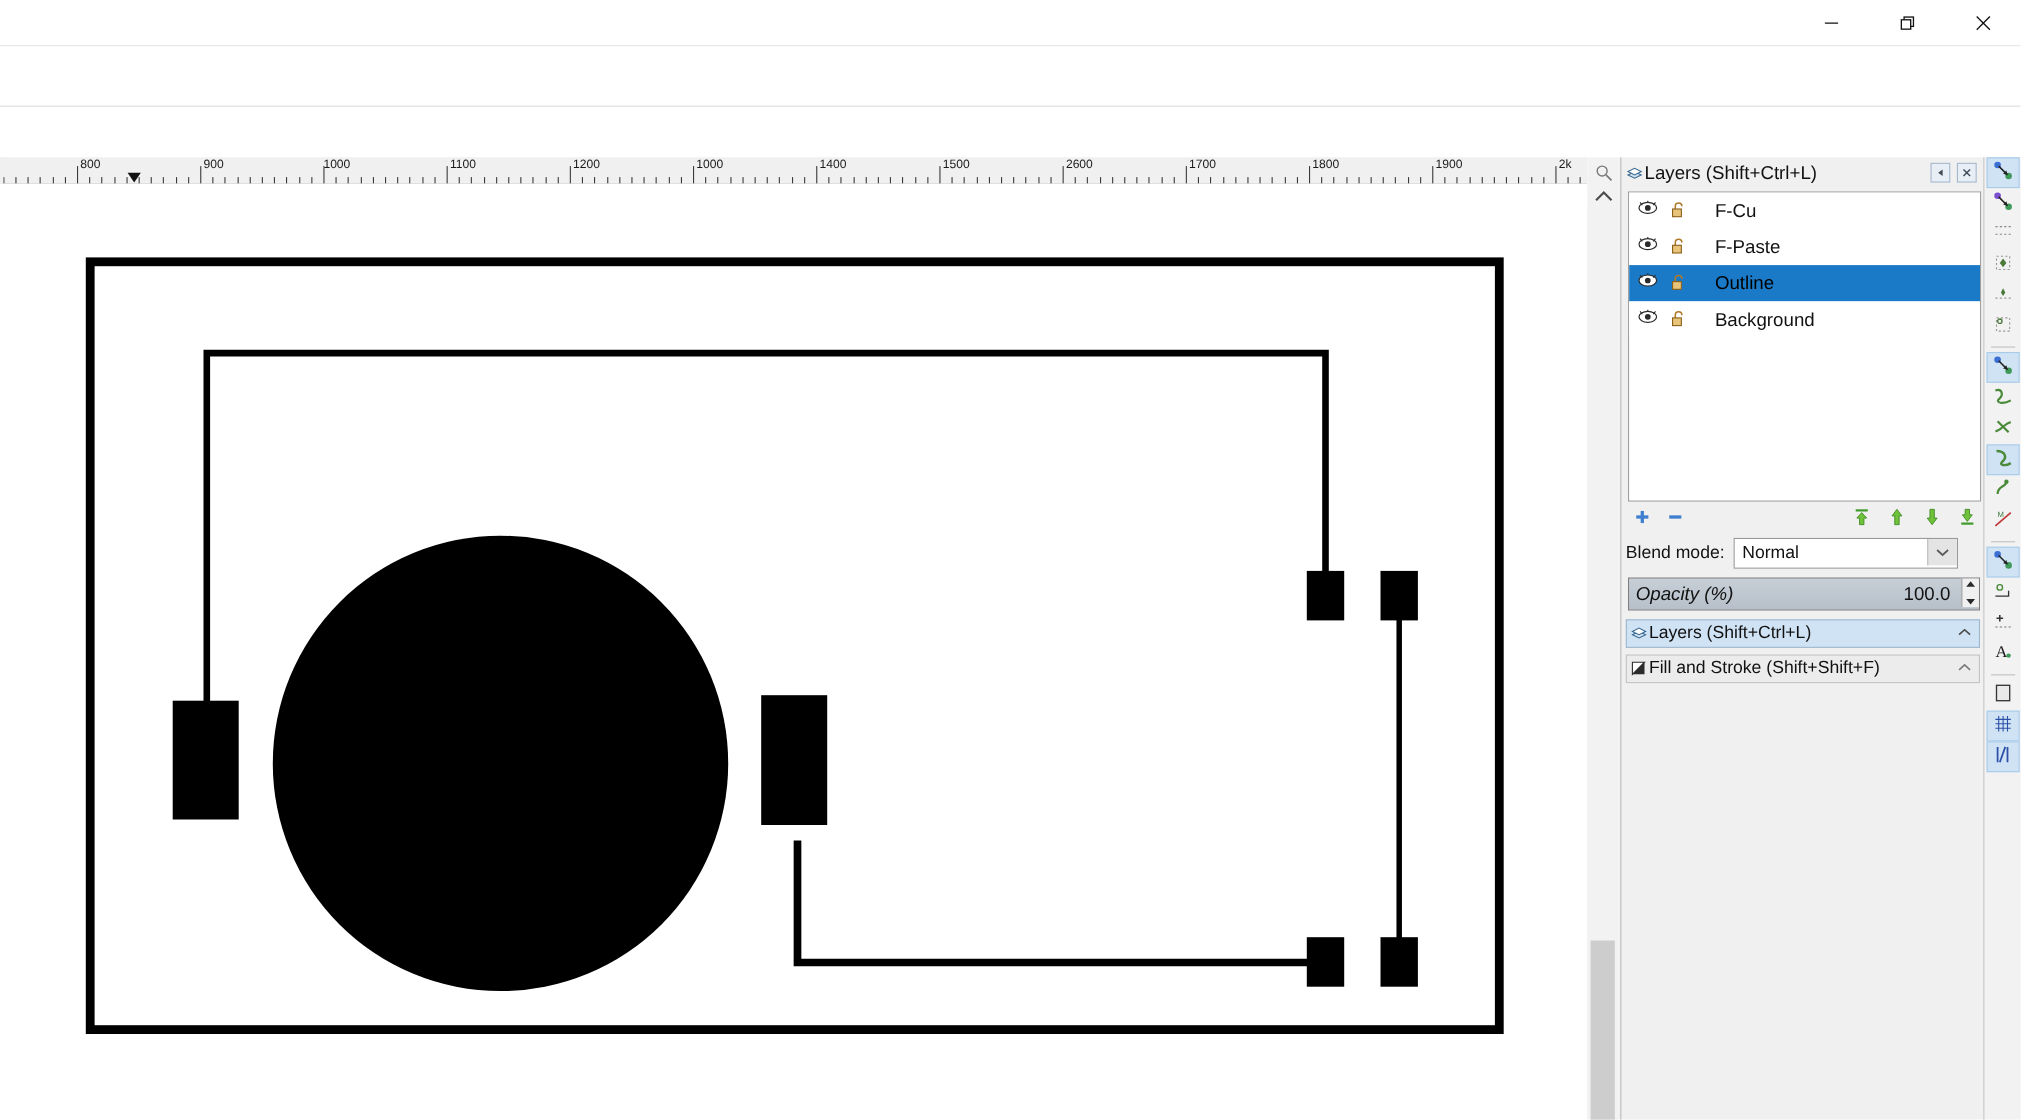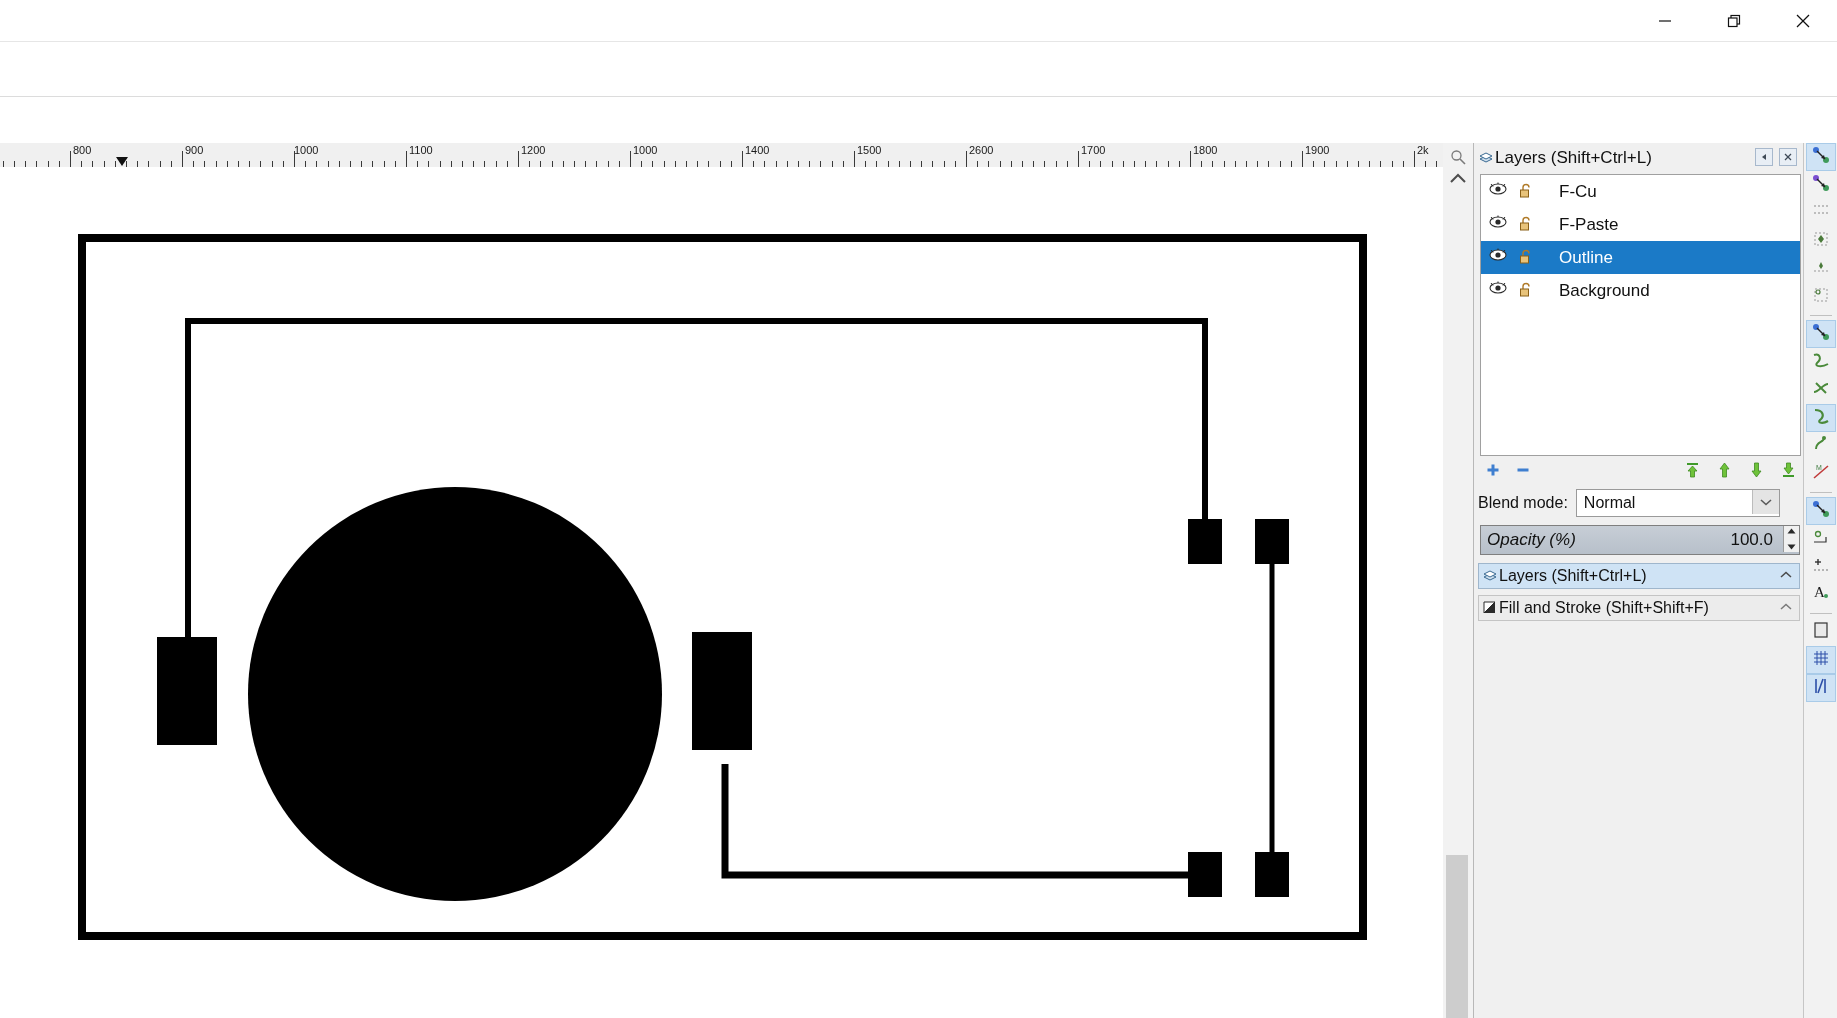--- a/index.html
+++ b/index.html
@@ -209,21 +209,21 @@
     width: 18px; height: 18px;
     margin-left: 10px;
     flex: 0 0 auto;
   }
   .layer-row .lname {
     margin-left: 22px;
     font-size: 17px;
     color: #111;
     white-space: nowrap;
   }
-  .layer-row.selected .lname { color: #ffffff; text-align: right; }
+  .layer-row.selected .lname { color: #000000; text-align: right; }
 
   .layer-actions {
     position: absolute;
     left: 6px; top: 317px;
     width: 319px; height: 24px;
   }
   .la-left { position: absolute; left: 4px; top: 0; display: flex; gap: 12px; }
   .la-right { position: absolute; right: 2px; top: 0; display: flex; gap: 14px; }
   .la-btn { width: 18px; height: 20px; display: flex; align-items: center; justify-content: center; }
 

